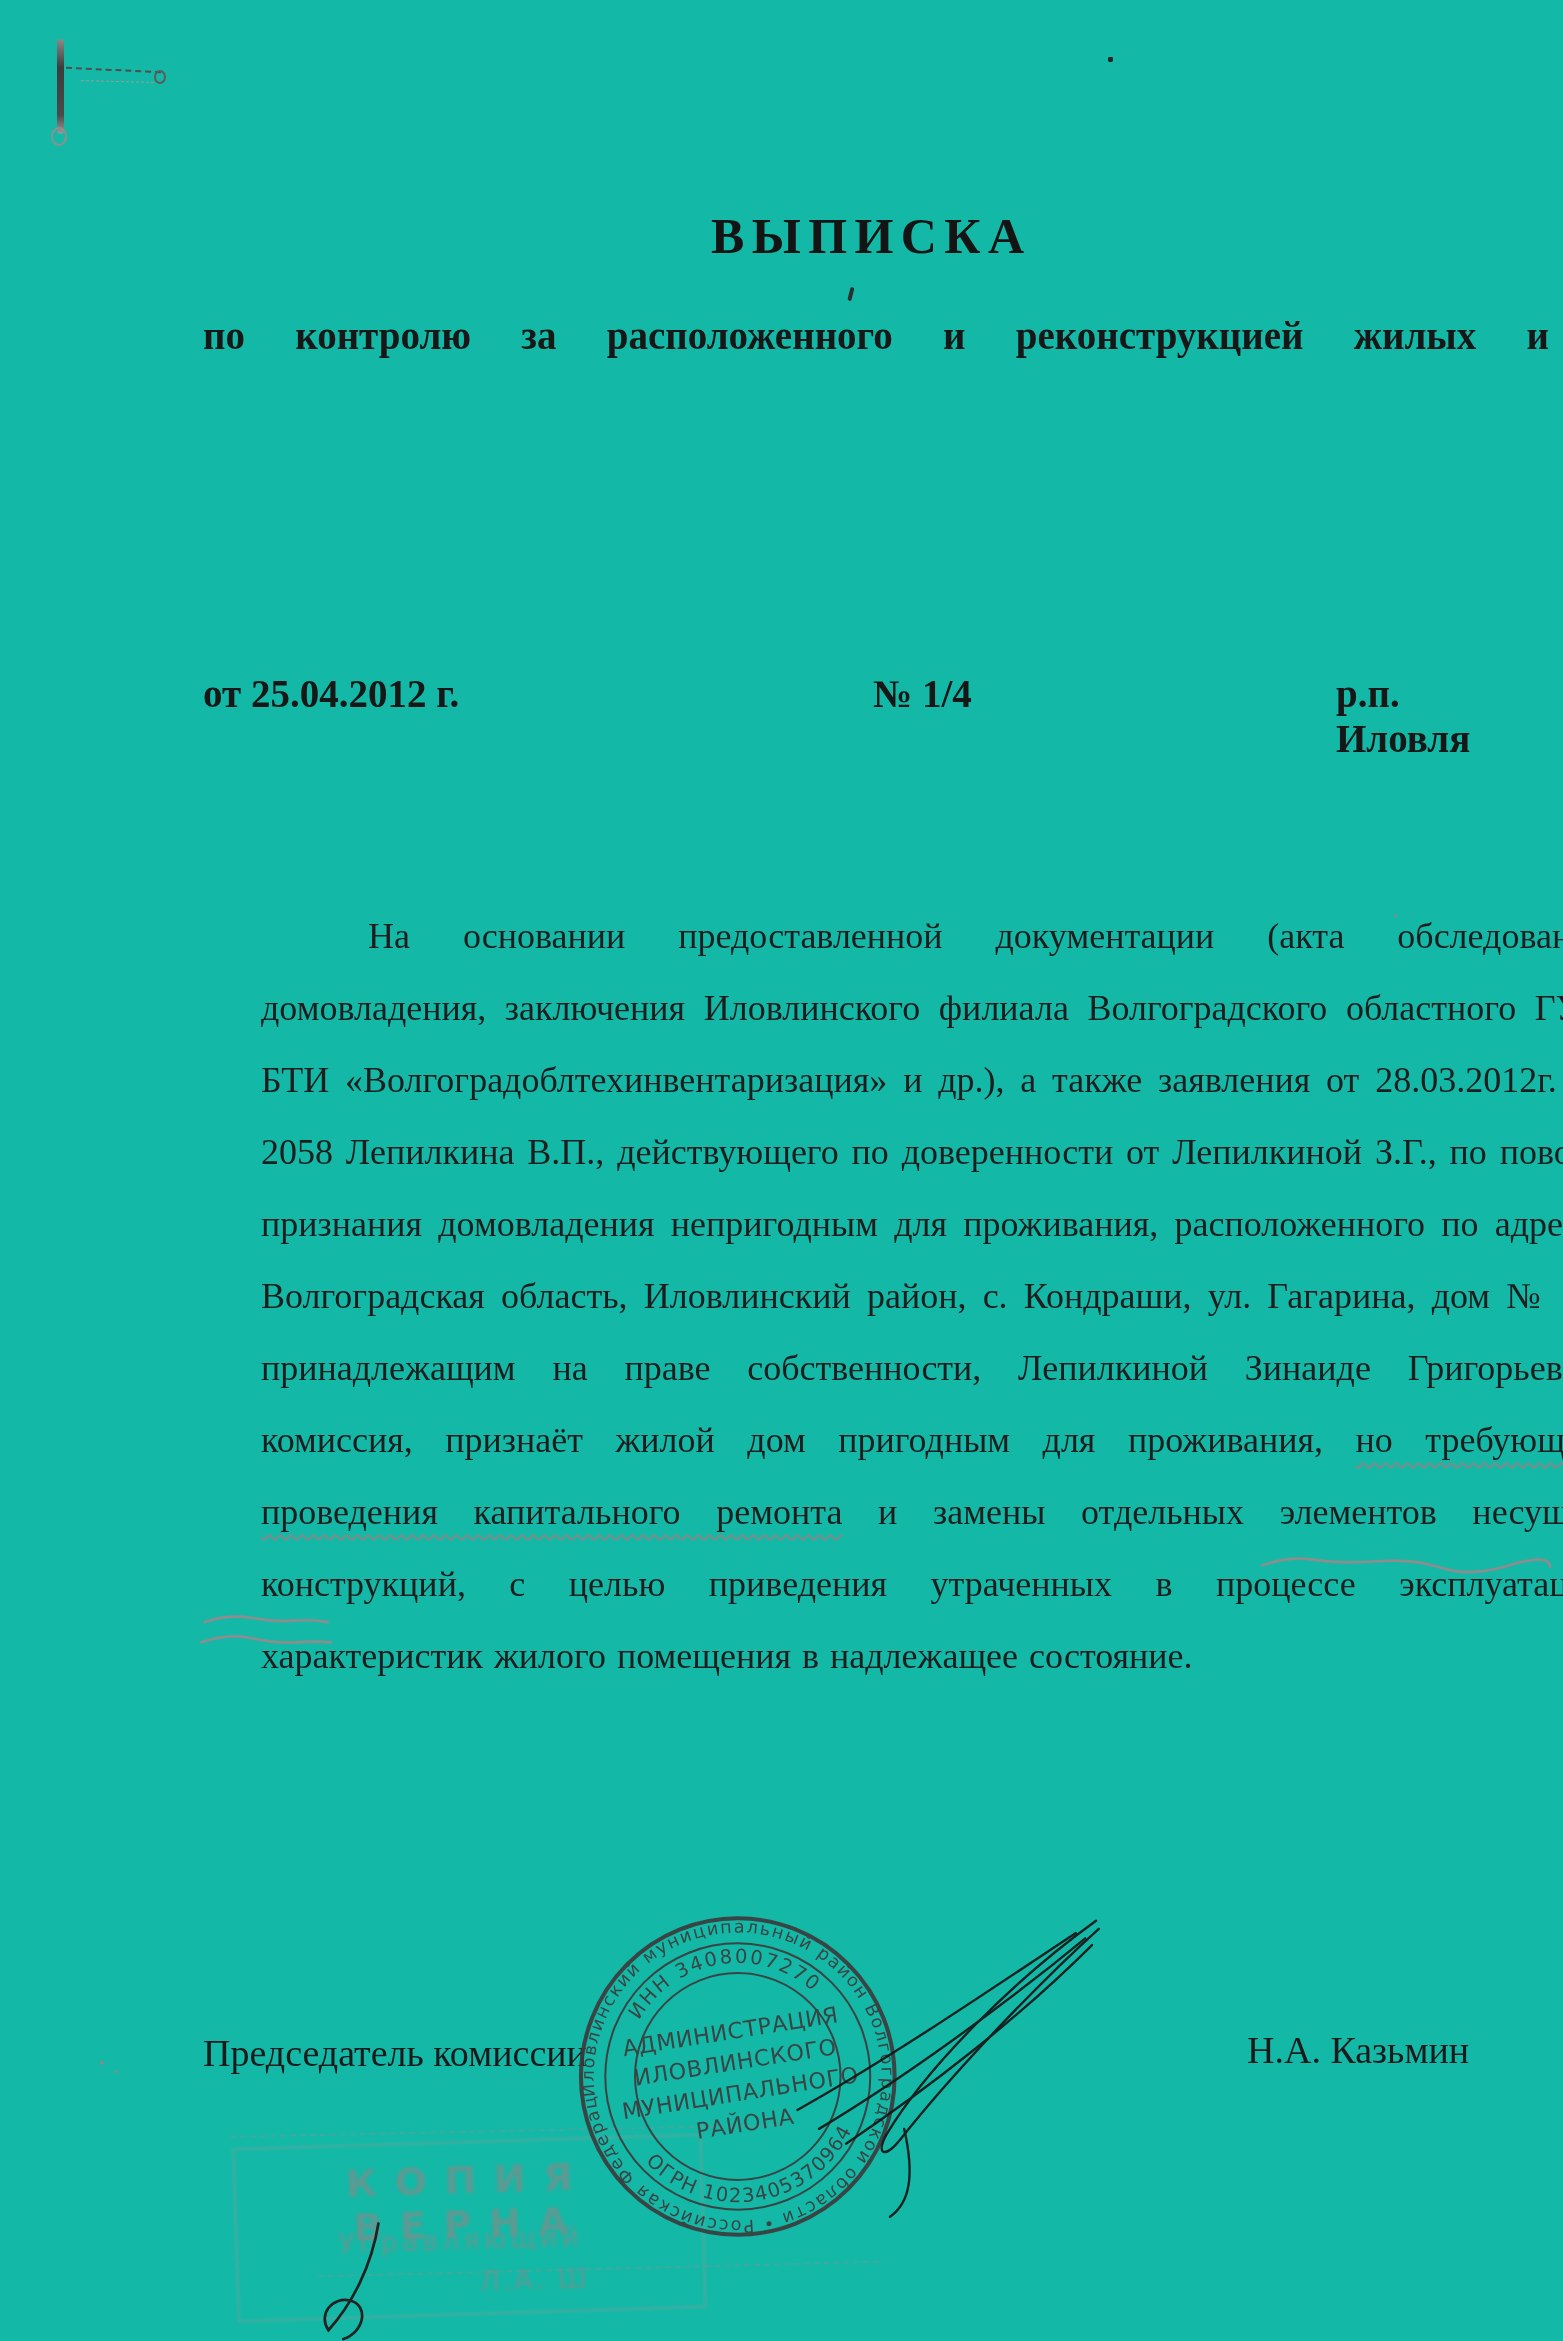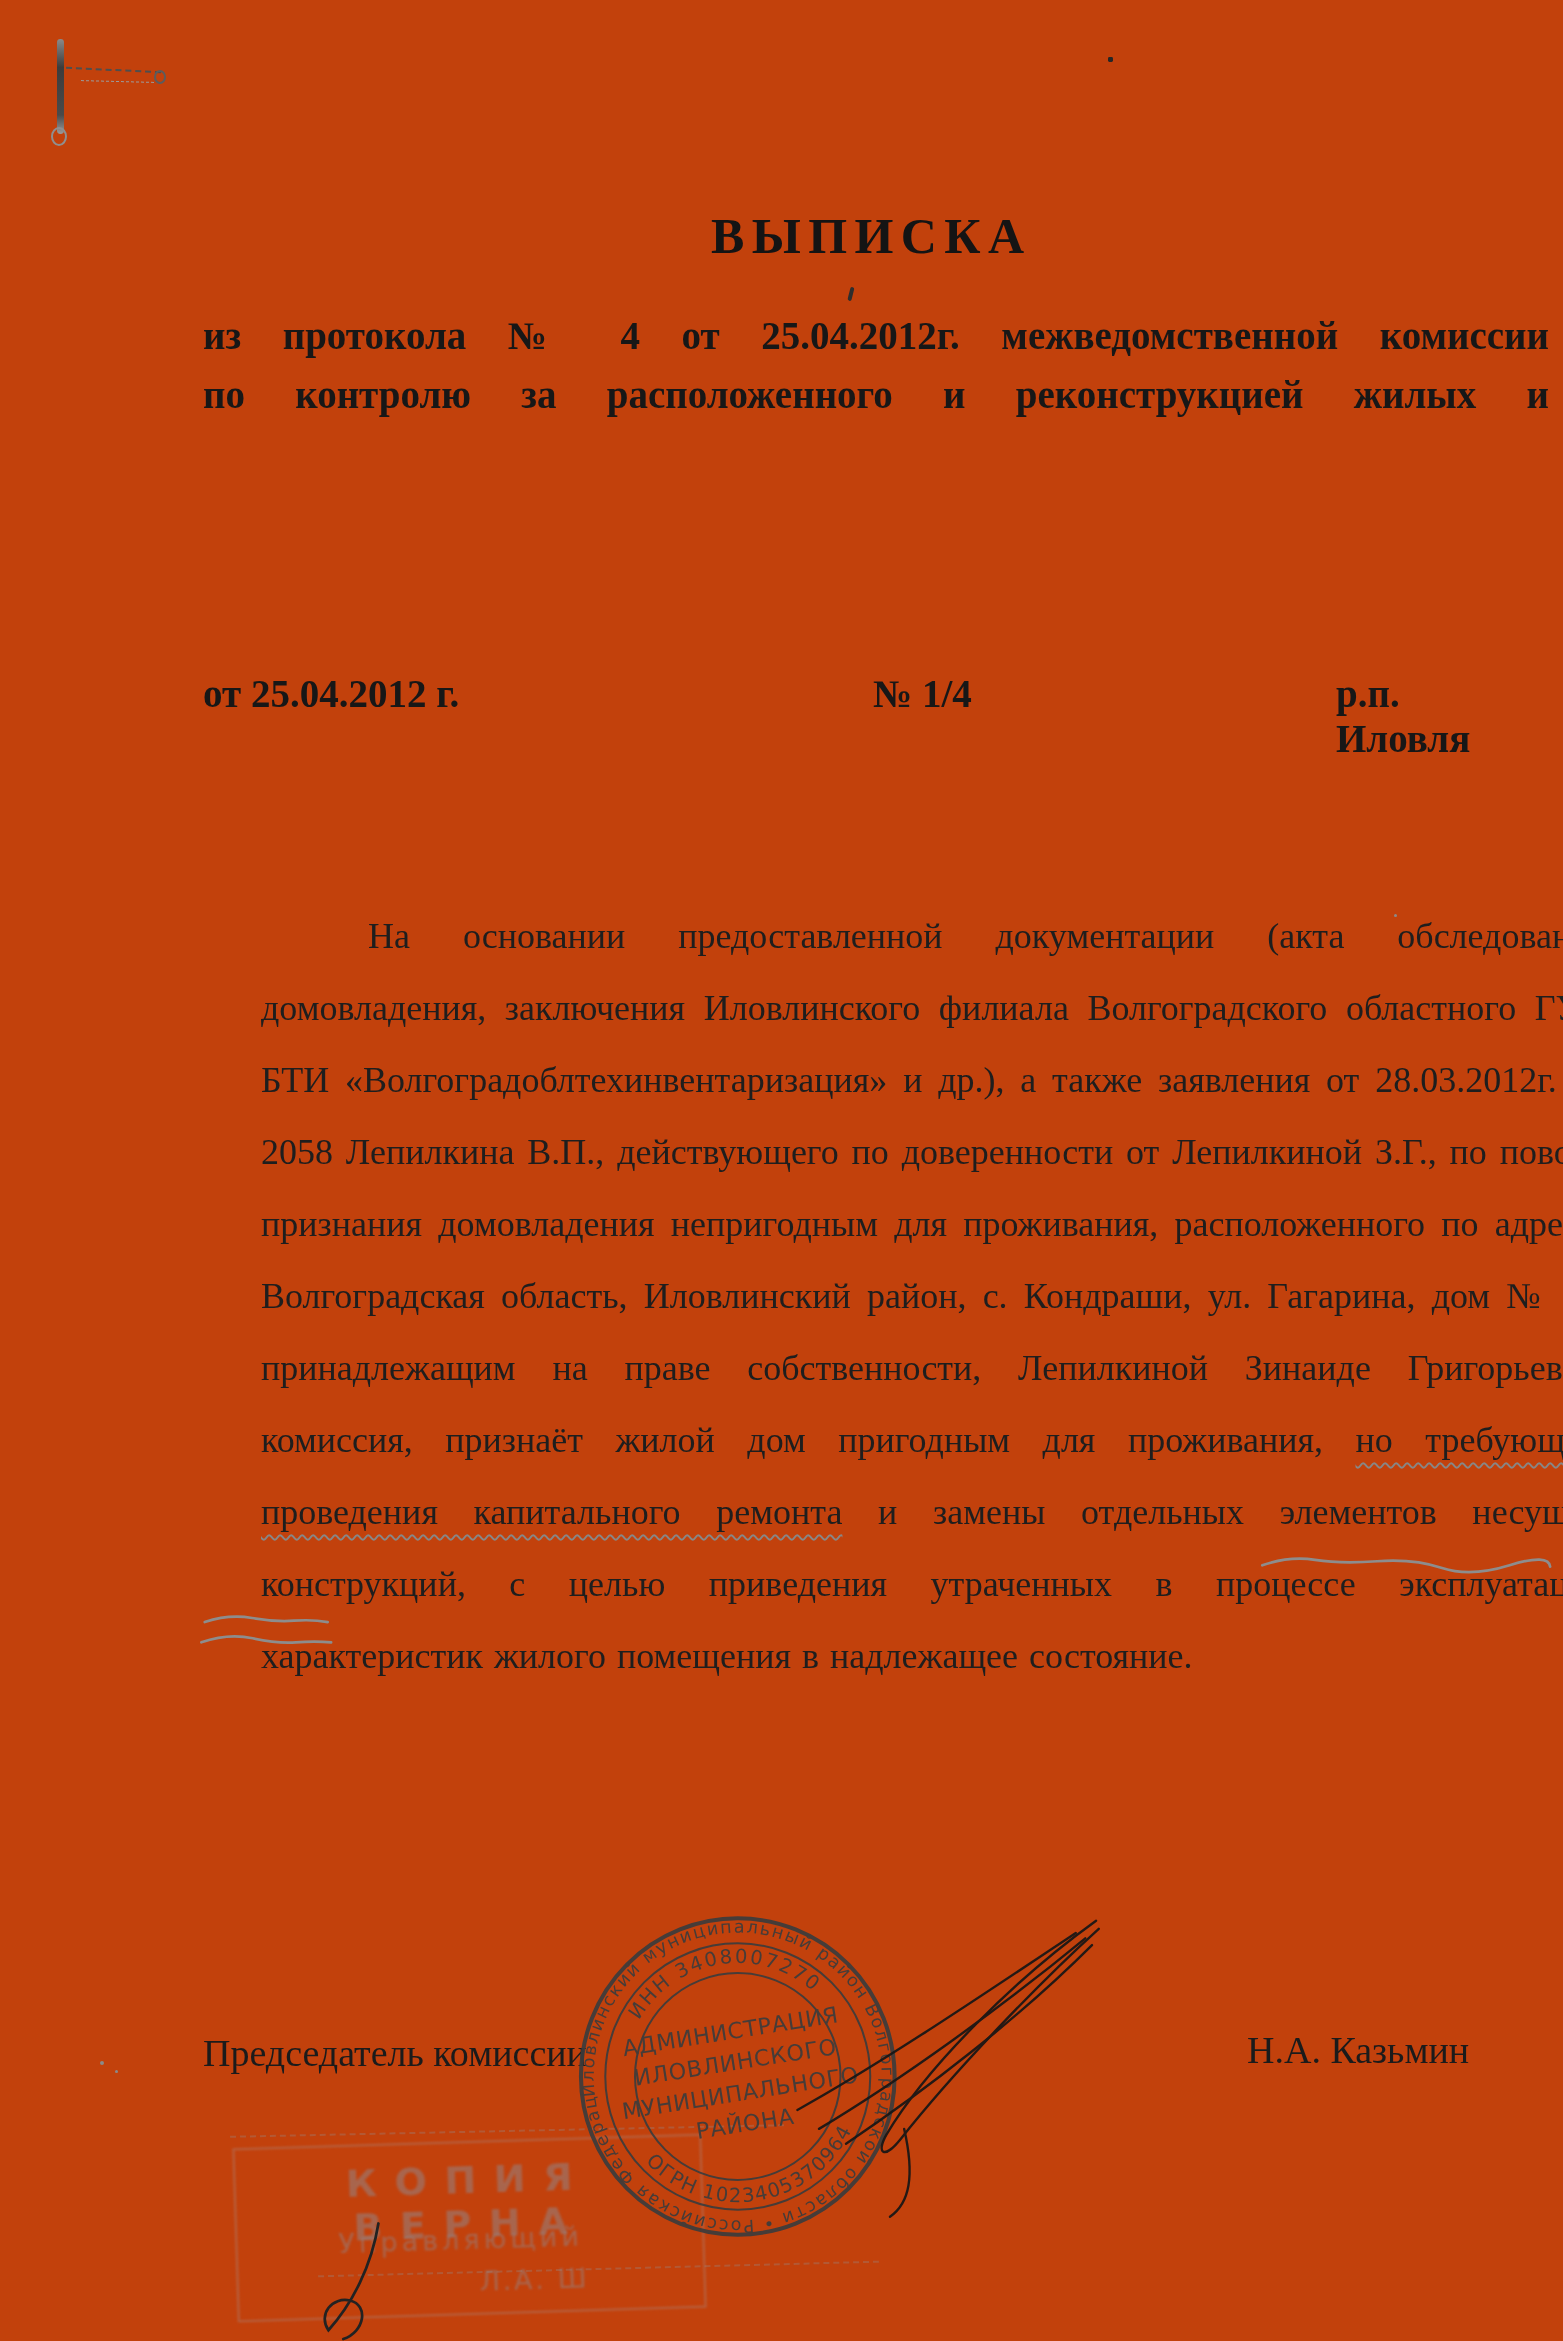--- a/index.html
+++ b/index.html
@@ -1,19 +1,19 @@
 <!DOCTYPE html>
 <html lang="ru" style="font-size:10.8px"><head>
 <meta charset="utf-8">
 <style>
   html,body{margin:0;padding:0;background:#d9d9d9;}
   .page{
     position:relative;
     width:1563px;height:2342px;
-    background:#c2410c;
+    background:#14b8a6;
     overflow:hidden;
     font-family:"Liberation Serif", serif;
     color:#1c1c1c;
   }
   
   .corner-bar{position:absolute;left:57px;top:39px;width:7.4px;height:95px;
     background:linear-gradient(180deg,#8a8a8a,#3c3c3c 30%,#4a4a4a 80%,#9a9a9a);
     border-radius:3.4px;}
   .corner-loop{position:absolute;left:51px;top:127px;width:12px;height:15px;
     border:2px solid #8f8f8f;border-radius:50%;}
@@ -77,21 +77,20 @@
   <div class="corner-ring"></div>
   <div class="speck" style="left:1108px;top:57px;width:5.4px;height:5.4px;"></div>
   <div class="dot" style="left:100px;top:2061px;width:4px;height:4px;"></div>
   <div class="dot" style="left:115px;top:2070px;width:3.4px;height:3.4px;"></div>
   <div class="dot" style="left:1394px;top:914px;width:3.4px;height:3.4px;"></div>
 
   <div class="doc-title">ВЫПИСКА</div>
   <div class="title-tick"></div>
 
   <div class="intro">
-    <div class="fill">из протокола № 4 от 25.04.2012г. межведомственной комиссии</div>
     <div class="fill">по контролю за расположенного и реконструкцией жилых и</div>
   </div>
 
   <div class="meta-row">
     <span class="meta-date">от  25.04.2012 г.</span>
     <span class="meta-num">№ 1/4</span>
     <span class="meta-place">р.п. Иловля</span>
   </div>
 
   <div class="body-text"><span>На основании предоставленной документации (акта обследования домовладения, заключения Иловлинского филиала Волгоградского областного ГУП БТИ «Волгоградоблтехинвентаризация» и др.), а также заявления от 28.03.2012г. № 2058 Лепилкина В.П., действующего по доверенности от Лепилкиной З.Г., по поводу признания домовладения непригодным для проживания, расположенного по адресу: Волгоградская область, Иловлинский район, с. Кондраши, ул. Гагарина, дом  №  36, принадлежащим на праве собственности, Лепилкиной Зинаиде Григорьевне, комиссия, признаёт жилой дом пригодным для проживания, </span><span class="u-wavy">но требующим проведения капитального ремонта</span><span> и замены отдельных элементов несущих конструкций, с целью приведения утраченных в процессе эксплуатации характеристик жилого помещения в надлежащее состояние.</span></div>

